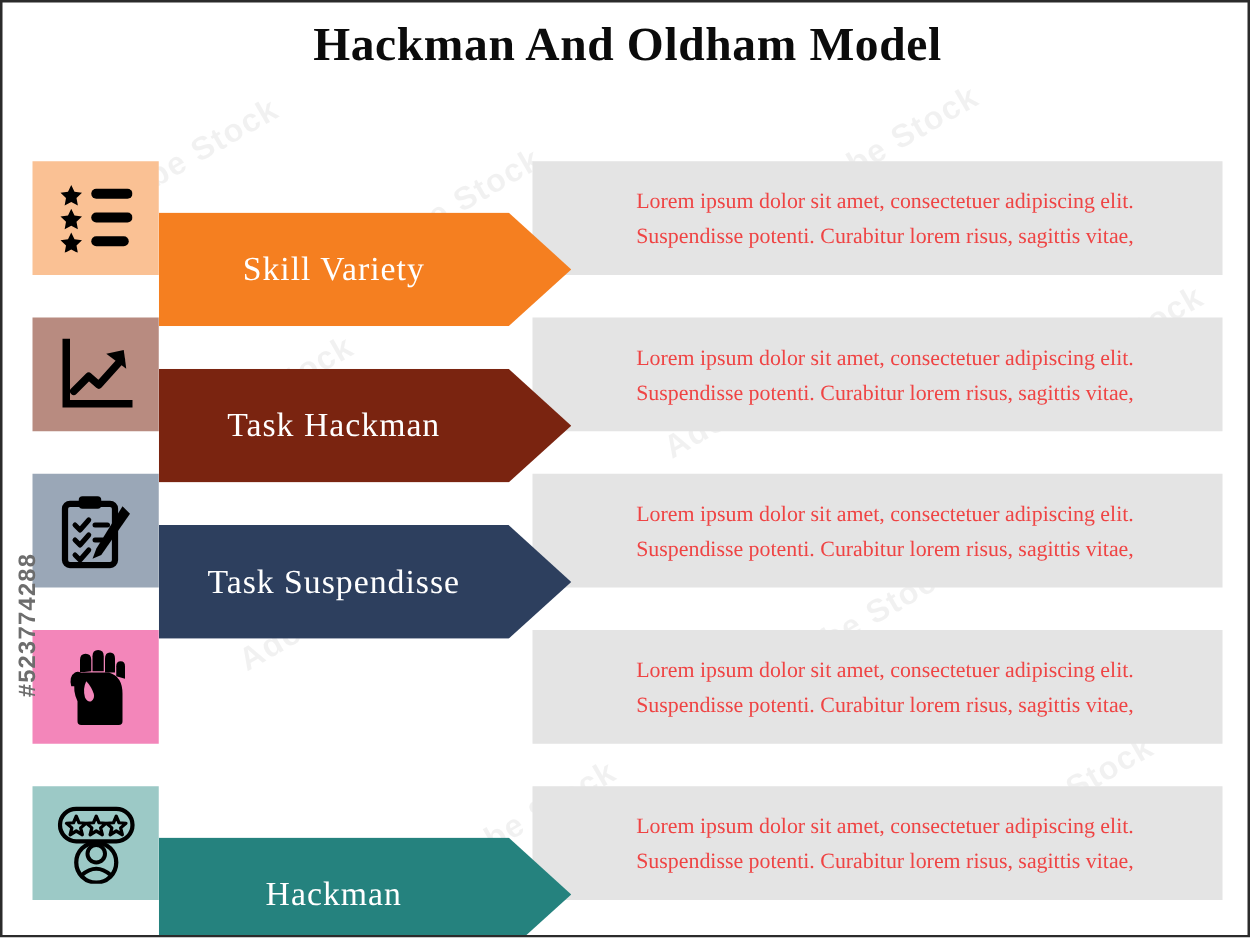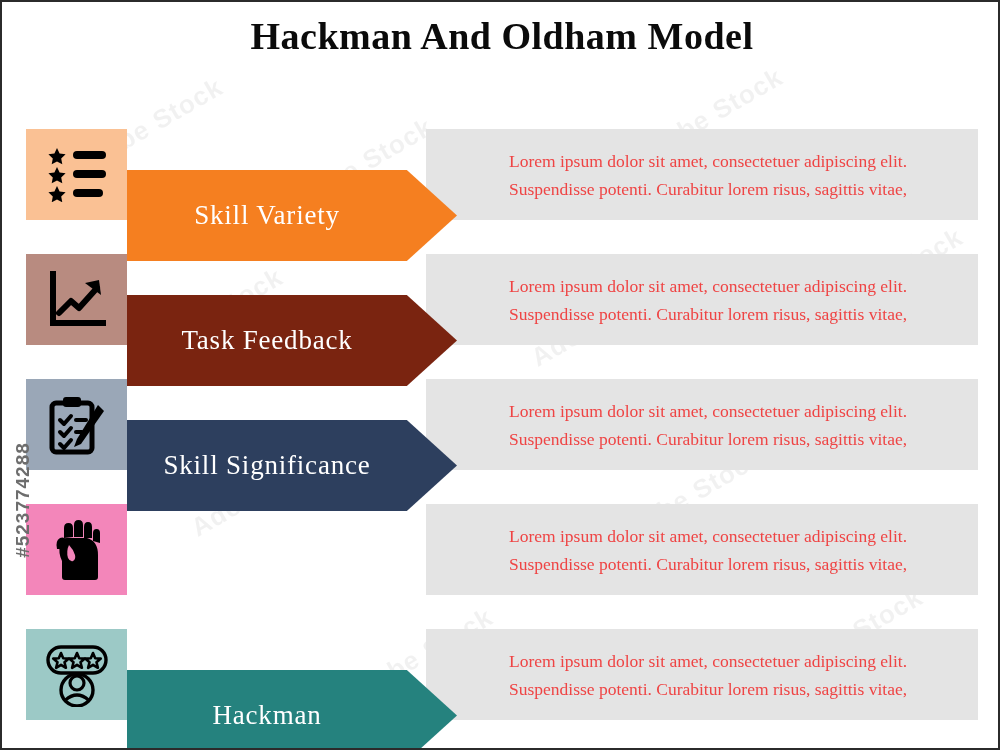--- a/index.html
+++ b/index.html
@@ -184,21 +184,21 @@
     <div class="icon-box" style="background:#B88B80">
       <span>
         <svg width="60" height="58" viewBox="0 0 60 58" aria-hidden="true">
           <path d="M6 2 L6 52 L56 52" fill="none" stroke="#000" stroke-width="6" stroke-linecap="square"></path>
           <polyline points="12,42 24,30 32,37 50,17" fill="none" stroke="#000" stroke-width="6" stroke-linecap="round" stroke-linejoin="round"></polyline>
           <path d="M52 9 L54 24 L38 12 Z" fill="#000"></path>
         </svg>
       </span>
     </div>
     <div class="arrow" style="background:#7A2410">
-      <span class="arrow-label">Task Feedback</span>
+      <span class="arrow-label">Task Hackman</span>
     </div>
   </div>
 
   <div class="row row-2">
     <div class="desc-panel"></div>
     <div class="desc-text">Lorem ipsum dolor sit amet, consectetuer adipiscing elit. Suspendisse potenti. Curabitur lorem risus, sagittis vitae,</div>
     <div class="icon-box" style="background:#9AA7B7">
       <span>
         <svg width="58" height="60" viewBox="0 0 58 60" aria-hidden="true">
           <rect x="4" y="8" width="40" height="49" rx="4" fill="none" stroke="#000" stroke-width="5"></rect>
@@ -206,21 +206,21 @@
           <polyline points="12,25 16,29 23,21" fill="none" stroke="#000" stroke-width="4" stroke-linecap="round" stroke-linejoin="round"></polyline>
           <polyline points="12,37 16,41 23,33" fill="none" stroke="#000" stroke-width="4" stroke-linecap="round" stroke-linejoin="round"></polyline>
           <polyline points="12,49 16,53 23,45" fill="none" stroke="#000" stroke-width="4" stroke-linecap="round" stroke-linejoin="round"></polyline>
           <line x1="28" y1="25" x2="38" y2="25" stroke="#000" stroke-width="4" stroke-linecap="round"></line>
           <line x1="28" y1="37" x2="34" y2="37" stroke="#000" stroke-width="4" stroke-linecap="round"></line>
           <path d="M50 10 L56 16 L33 49 L26 52 L29 44 Z" fill="#000"></path>
         </svg>
       </span>
     </div>
     <div class="arrow" style="background:#2D3F5E">
-      <span class="arrow-label">Skill Significance</span>
+      <span class="arrow-label">Task Suspendisse</span>
     </div>
   </div>
 
   <div class="row row-3">
     <div class="desc-panel"></div>
     <div class="desc-text">Lorem ipsum dolor sit amet, consectetuer adipiscing elit. Suspendisse potenti. Curabitur lorem risus, sagittis vitae,</div>
     <div class="icon-box" style="background:#F386BA">
       <span>
         <svg width="52" height="62" viewBox="0 0 52 62" aria-hidden="true">
           <path fill="#000" d="M13 19 L13 9 Q13 4 17.5 4 Q22 4 22 9 L22 18 Z"></path>

